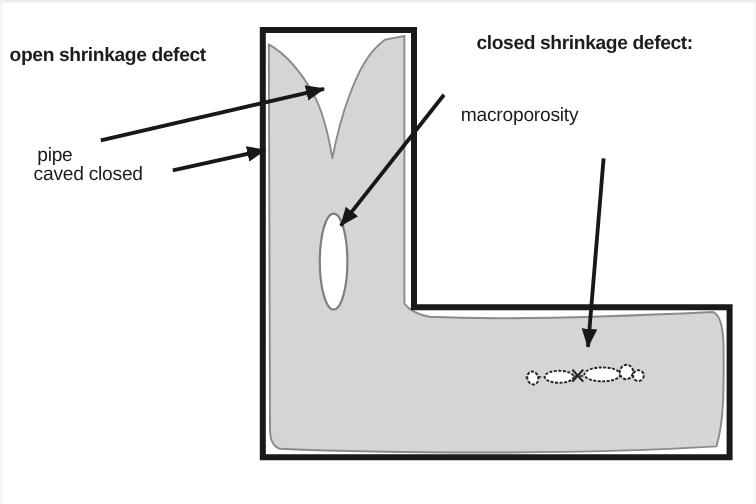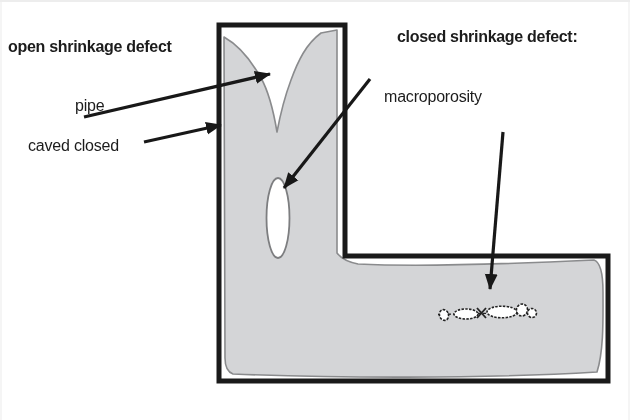--- a/index.html
+++ b/index.html
@@ -17,21 +17,21 @@
     font-size:16px;
     letter-spacing:-0.2px;
     color:#1c1c1c;
     white-space:nowrap;
     line-height:1.2;
   }
   .lbl.bold{font-weight:700;letter-spacing:-0.3px;}
   
   .t-open1{left:8px;top:37px;}
   .t-open2{left:8px;top:67px;}
-  .t-pipe{left:31px;top:96px;margin-left:44px;}
+  .t-pipe{left:31px;top:120px;}
   .t-caved{left:28px;top:136px;}
   .t-closed{left:367px;top:27px;margin-left:30px;}
   .t-macro{left:384px;top:62px;margin-top:25px;}
   .t-micro{left:375px;top:97px;}
 </style>
 </head>
 <body>
 
 <div class="stage">
 

